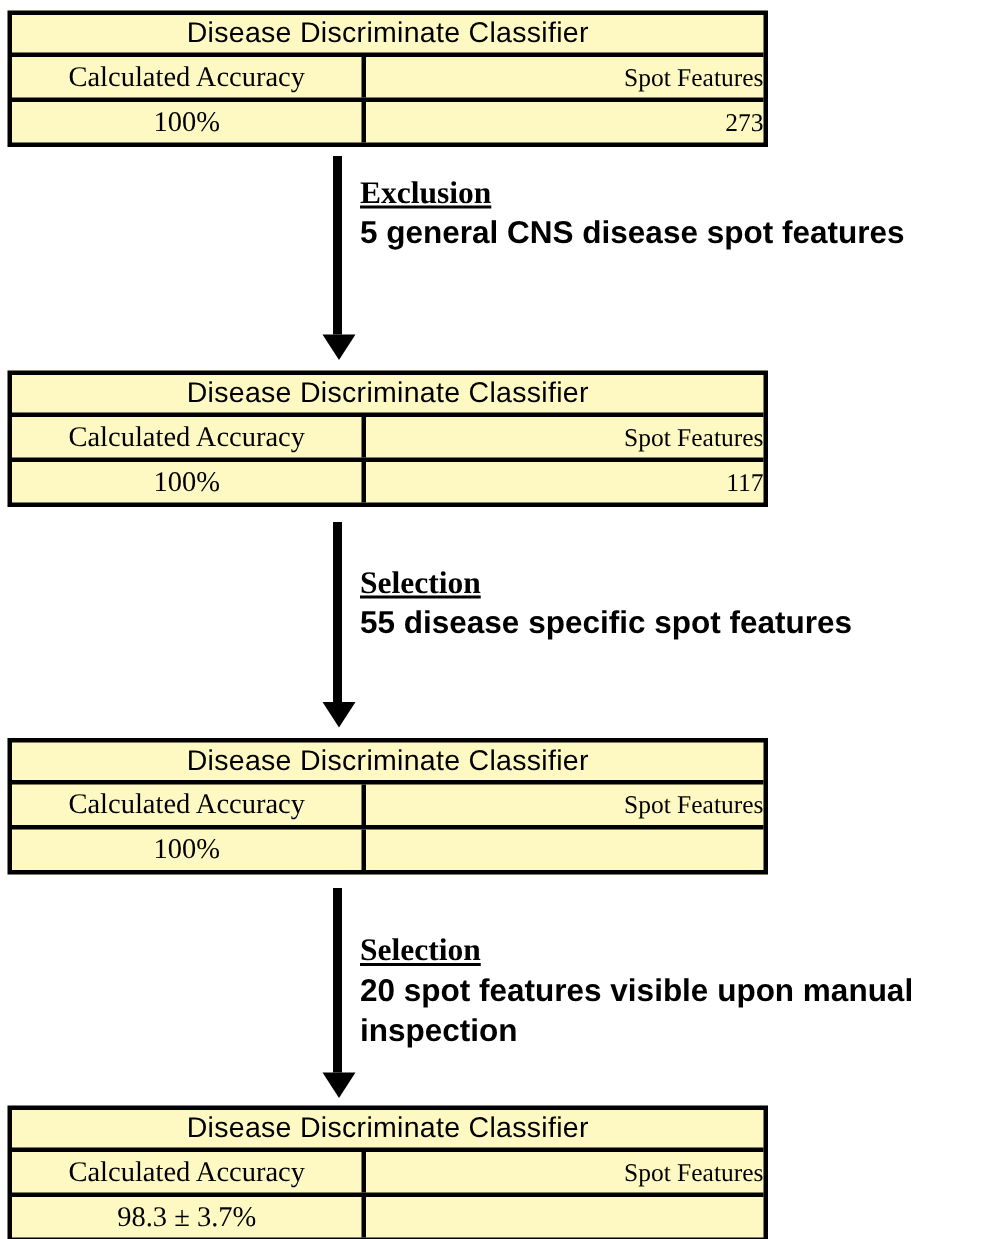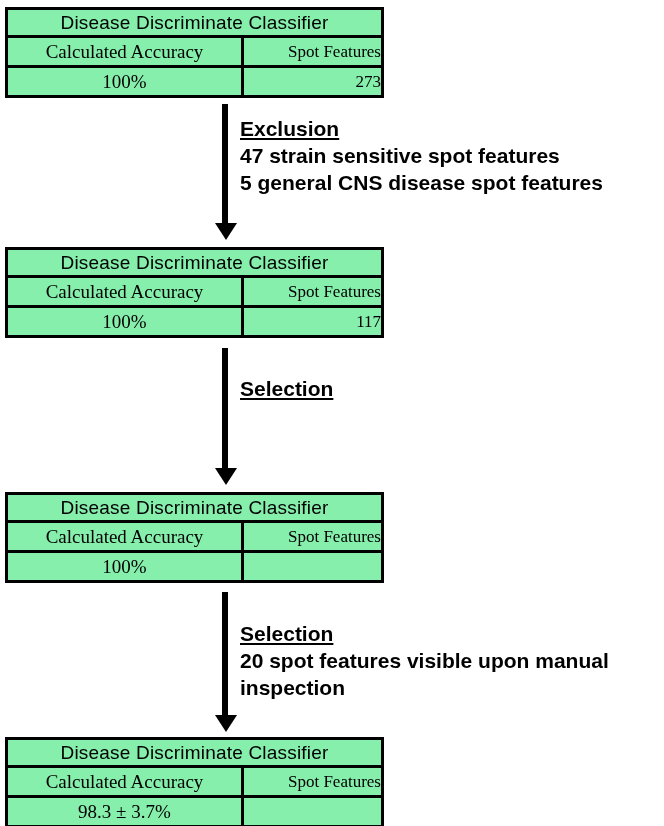--- a/index.html
+++ b/index.html
@@ -22,24 +22,24 @@
     left: 0;
     top: 0;
     width: 664px;
     height: 826px;
   }
 
   
   .classifier-table {
     position: absolute;
     left: 5px;
-    width: 379px;
+    width: 507px;
     border: 3px solid #000;
     box-sizing: border-box;
-    background: #86efac;
+    background: #fef9c3;
   }
   .table-title-row {
     border-bottom: 3px solid #000;
     text-align: center;
     font-size: 19px;
     line-height: 25px;
     height: 25px;
     white-space: nowrap;
     letter-spacing: 0.2px;
   }
@@ -99,20 +99,21 @@
     left: 240px;
     width: 424px;
     font-size: 21px;
     line-height: 27px;
     font-weight: bold;
     white-space: nowrap;
   }
   .step-note .step-title {
     text-decoration: underline;
     display: block;
+    font-family: Liberation Serif, serif;
   }
   .step-note .step-line {
     display: block;
   }
   .step-note.wrap,
   .step-note.wrap .step-line {
     white-space: normal;
   }
 </style>
 </head>
@@ -132,21 +133,20 @@
     </div>
   </div>
 
   <div class="flow-arrow" style="top:104px;height:136px;">
     <div class="shaft" style="height:119px;"></div>
     <div class="head" style="top:119px;"></div>
   </div>
 
   <div class="step-note" style="top:115px;">
     <span class="step-title">Exclusion</span>
-    <span class="step-line">47 strain sensitive spot features</span>
     <span class="step-line">5 general CNS disease spot features</span>
   </div>
 
   <div class="classifier-table" style="top:247px;">
     <div class="table-title-row">Disease Discriminate Classifier</div>
     <div class="table-head-row">
       <div class="cell-left">Calculated Accuracy</div>
       <div class="cell-right">Spot Features</div>
     </div>
     <div class="table-value-row">
@@ -155,20 +155,21 @@
     </div>
   </div>
 
   <div class="flow-arrow" style="top:348px;height:137px;">
     <div class="shaft" style="height:120px;"></div>
     <div class="head" style="top:120px;"></div>
   </div>
 
   <div class="step-note" style="top:375px;">
     <span class="step-title">Selection</span>
+    <span class="step-line">55 disease specific spot features</span>
   </div>
 
   <div class="classifier-table" style="top:492px;">
     <div class="table-title-row">Disease Discriminate Classifier</div>
     <div class="table-head-row">
       <div class="cell-left">Calculated Accuracy</div>
       <div class="cell-right">Spot Features</div>
     </div>
     <div class="table-value-row">
       <div class="cell-left">100%</div>

